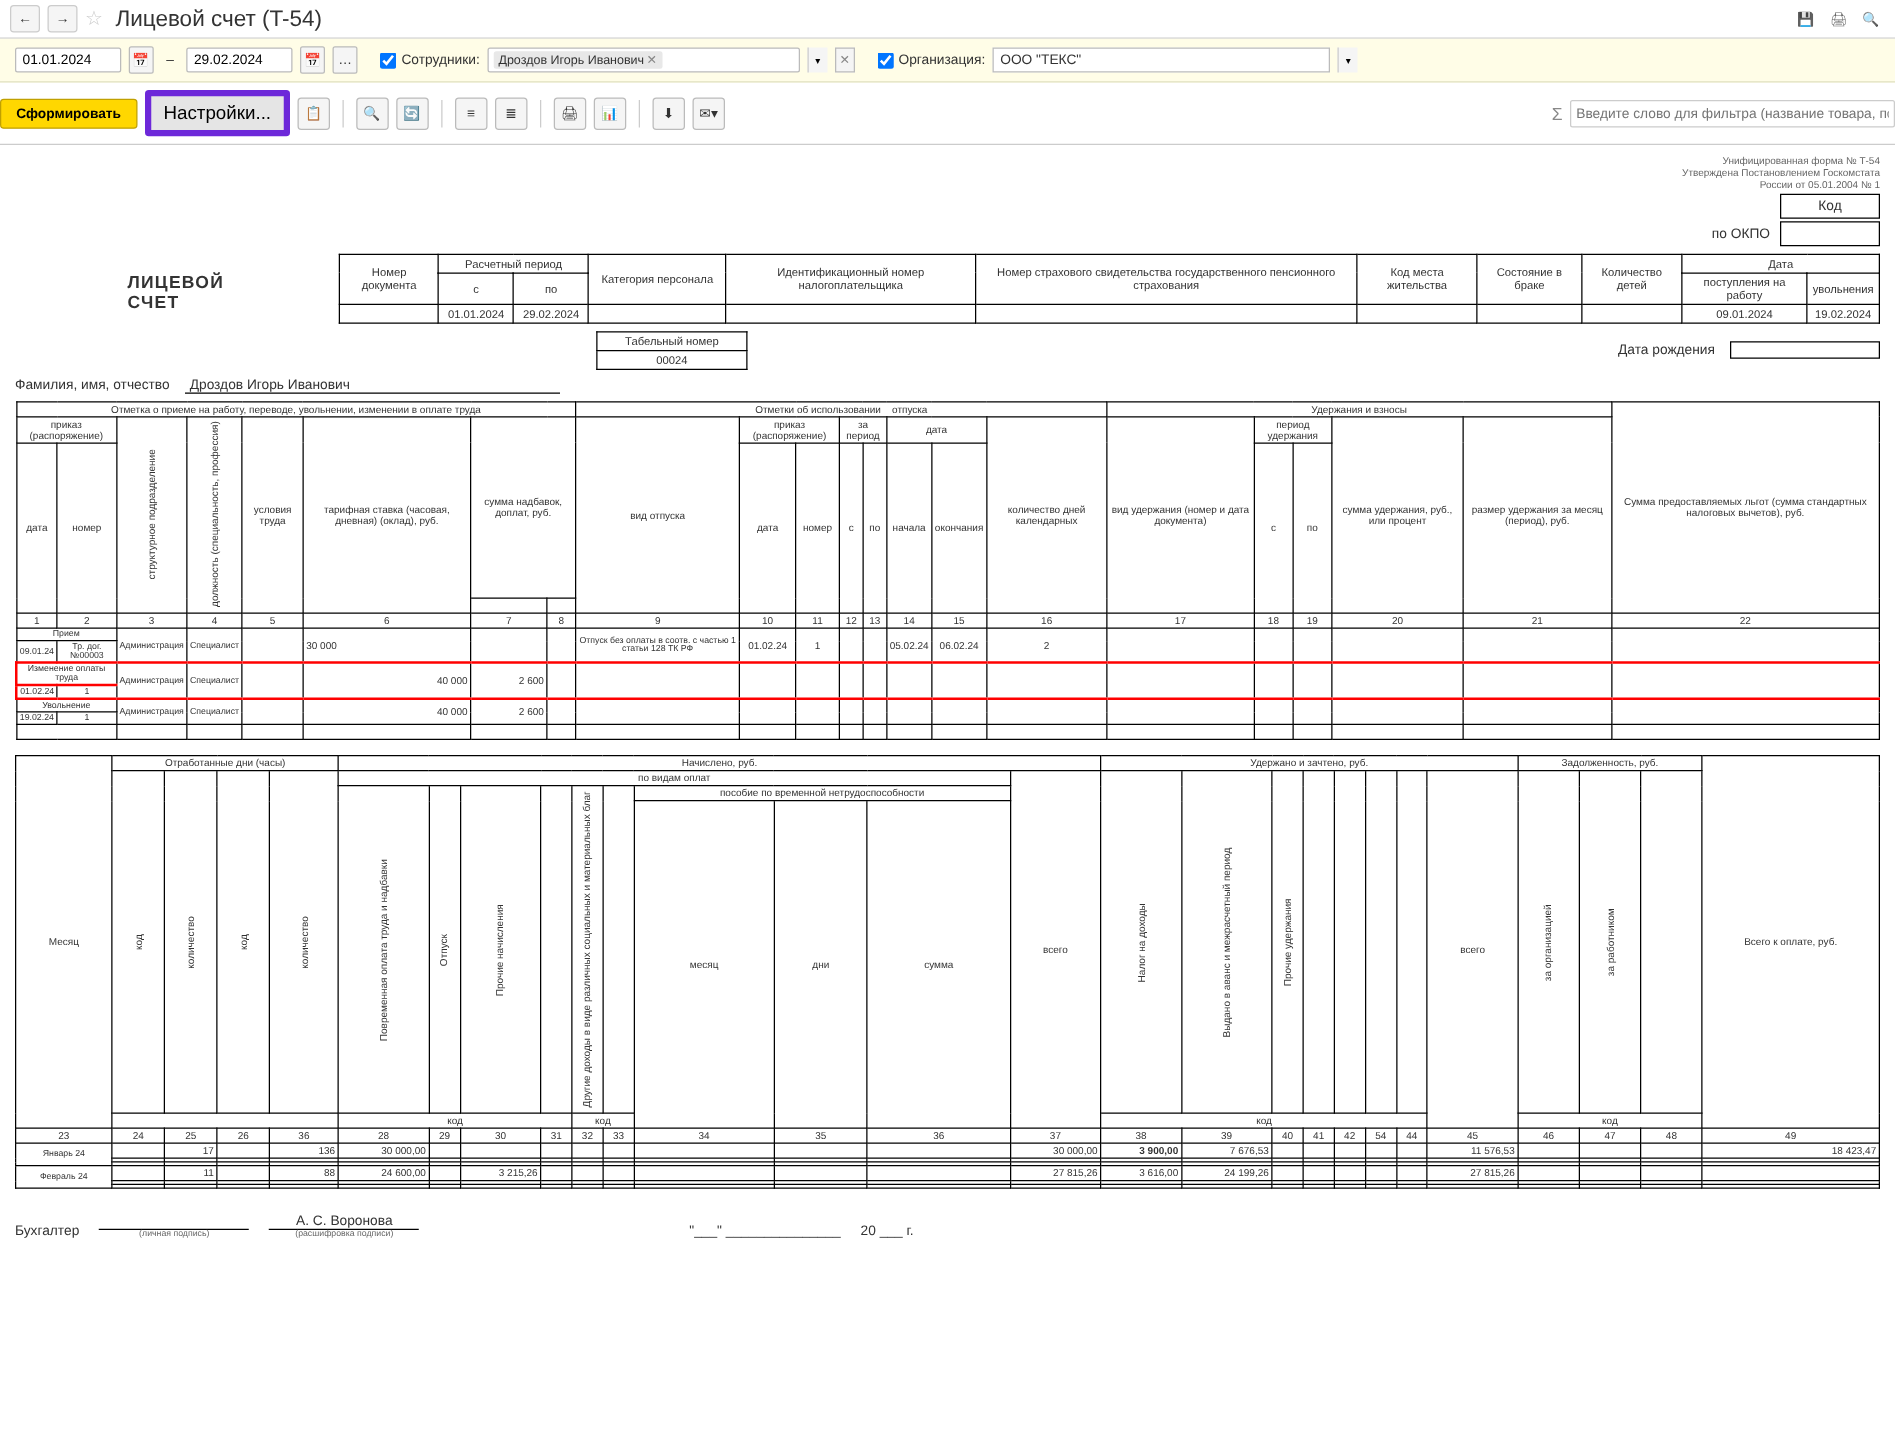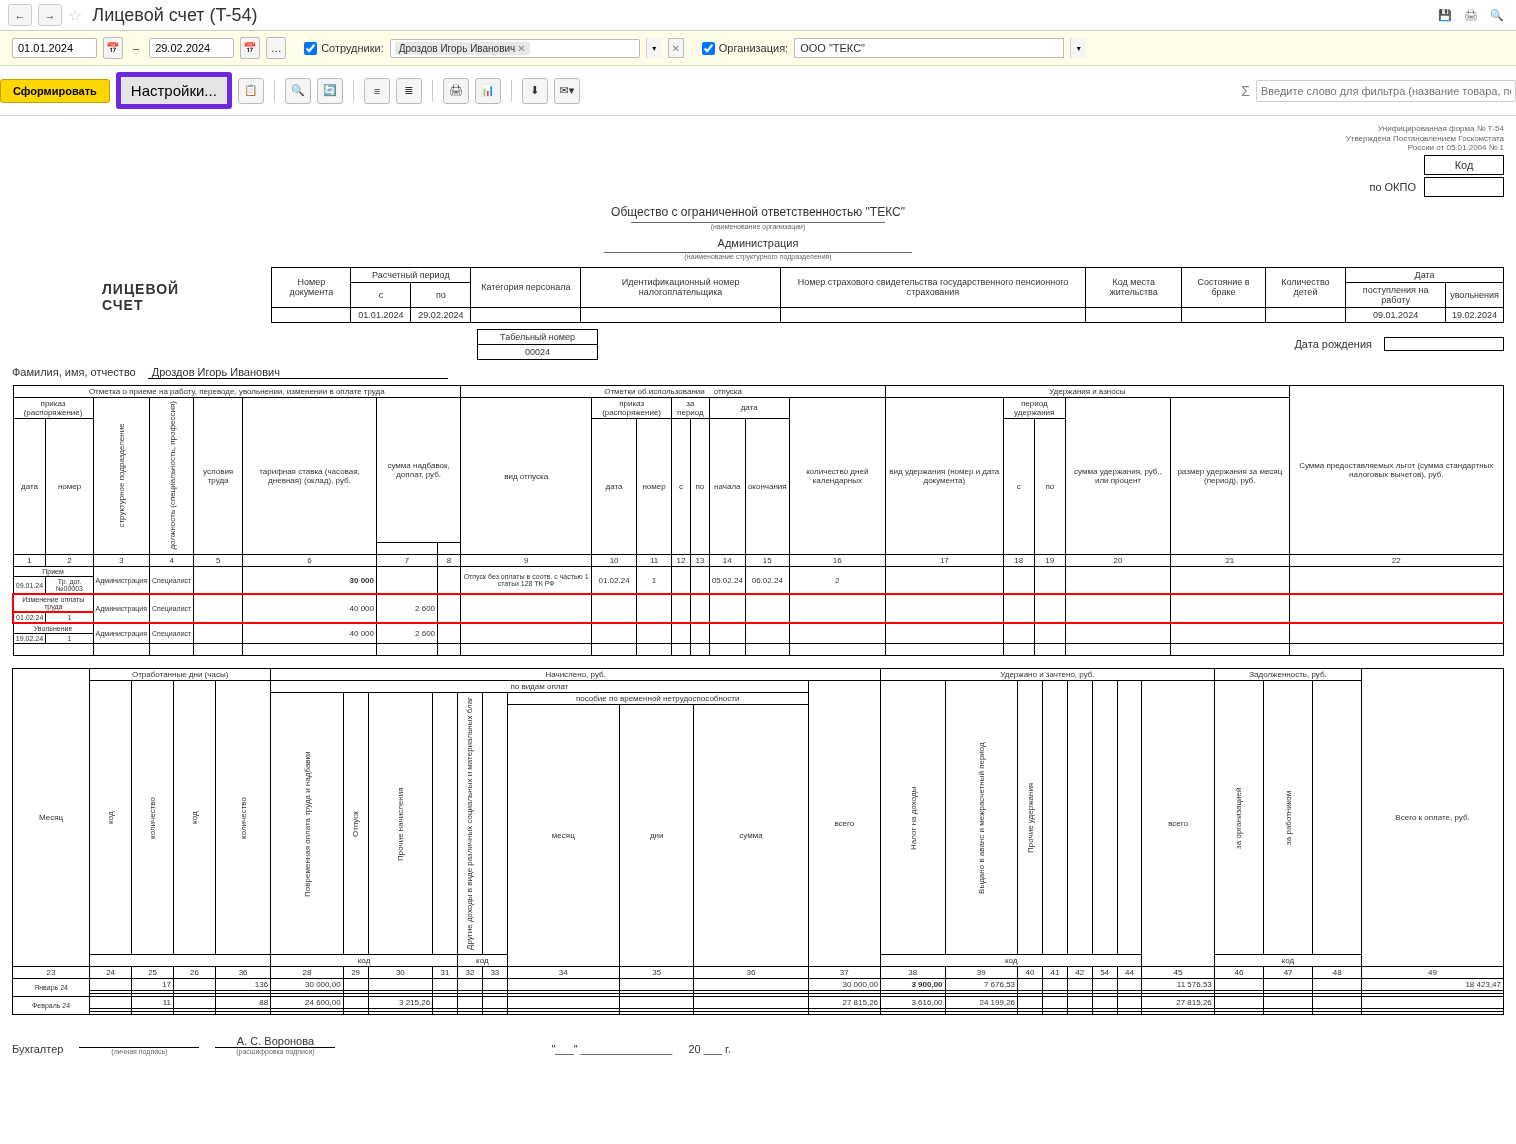--- a/index.html
+++ b/index.html
@@ -123,26 +123,20 @@
   </div>
   <div class="code-row">
     <span></span>
     <div class="code-cell">Код</div>
   </div>
   <div class="code-row" style="position:relative;">
     <span>по ОКПО</span>
     <div class="code-cell">&nbsp;</div>
   </div>
 
-  <div class="org-header">
-    <div class="org-name">Общество с ограниченной ответственностью "ТЕКС"</div>
-    <div><span class="org-sub">(наименование организации)</span></div>
-    <div style="margin-top:6px;">Администрация</div>
-    <div><span class="org-sub">(наименование структурного подразделения)</span></div>
-  </div>
 
   <div class="header-table-wrap">
     <div class="doc-title" style="padding:0 40px 10px 90px;">ЛИЦЕВОЙ СЧЕТ</div>
     <table class="doc">
       <tbody>
           <tr>
         <td rowspan="3">Номер документа</td>
         <td colspan="2">Расчетный период</td>
         <td rowspan="3" style="min-width:110px;">Категория персонала</td>
         <td rowspan="3" style="min-width:110px;">Идентификационный номер налогоплательщика</td>
@@ -259,21 +253,21 @@
           <td>19</td>
           <td>20</td>
           <td>21</td>
           <td>22</td>
     </tr>
     <tr>
       <td colspan="2" class="tiny">Прием</td>
       <td rowspan="2" class="tiny">Администрация</td>
       <td rowspan="2" class="tiny">Специалист</td>
       <td rowspan="2"></td>
-      <td rowspan="2" style="text-align:right;font-weight:bold;">30 000</td>
+      <td rowspan="2" style="text-align:left;">30 000</td>
       <td rowspan="2"></td>
           <td rowspan="2"></td>
       <td rowspan="2" class="tiny">Отпуск без оплаты в соотв. с частью 1 статьи 128 ТК РФ</td>
       <td rowspan="2">01.02.24</td>
       <td rowspan="2">1</td>
       <td rowspan="2"></td>
           <td rowspan="2"></td>
       <td rowspan="2">05.02.24</td>
       <td rowspan="2">06.02.24</td>
       <td rowspan="2">2</td>

